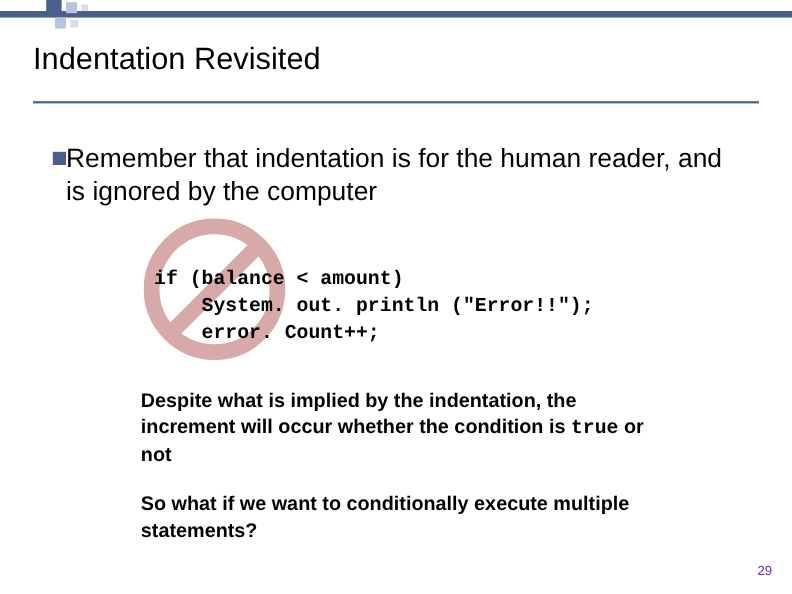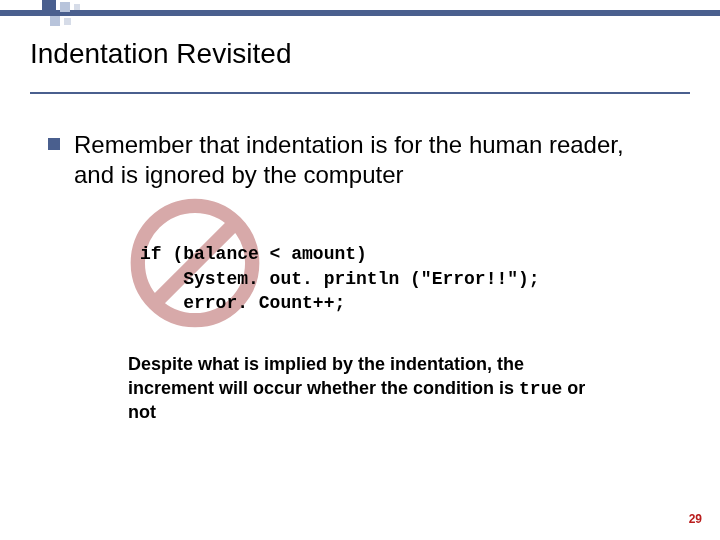--- a/index.html
+++ b/index.html
@@ -51,21 +51,20 @@
   }
   .body-area {
     position: absolute;
     top: 130px;
     left: 48px;
     width: 620px;
   }
   .bullet-row {
     display: flex;
     align-items: flex-start;
-    gap: 14px;
   }
   .bullet-square {
     width: 12px;
     height: 12px;
     background: #4a5f8e;
     margin-top: 8px;
     flex-shrink: 0;
   }
   .bullet-text {
     font-size: 24px;
@@ -112,22 +111,22 @@
     font-size: 18px;
     font-weight: bold;
     line-height: 1.3;
     color: #000;
   }
   .page-num {
     position: absolute;
     bottom: 14px;
     right: 18px;
     font-size: 12px;
-    font-weight: bold;
-    color: #b91c1c;
+    font-weight: normal;
+    color: #6d28d9;
   }
 </style>
 </head>
 <body>
 
 <div class="top-decor">
   <div class="top-bar"></div>
   <div class="sq sq1"></div>
   <div class="sq sq2"></div>
   <div class="sq sq3"></div>
@@ -153,17 +152,18 @@
     <div class="code-block">
 <span>if (balance &lt; amount)</span>
 <span>    System. out. println ("Error!!");</span>
 <span>    error. Count++;</span></div>
   </div>
 
   <div class="para-block">
     <p class="para">
       <span>Despite what is implied by the indentation, the increment will occur whether the condition is </span><span class="mono">true</span><span> or not</span>
     </p>
+    <p class="para2">So what if we want to conditionally execute multiple statements?</p>
   </div>
 
 </div>
 
 <div class="page-num">29</div>
 
 </body></html>

